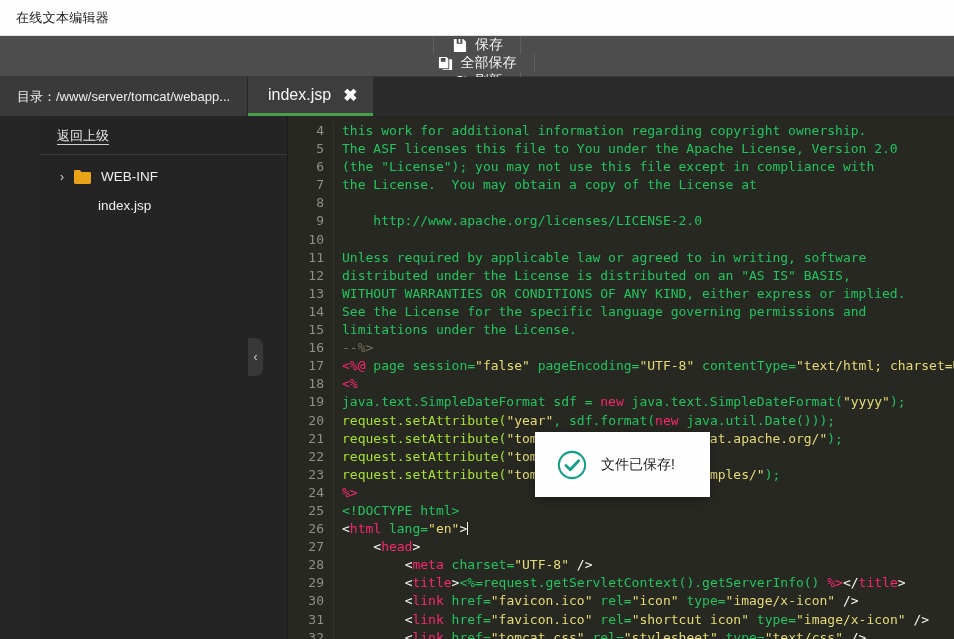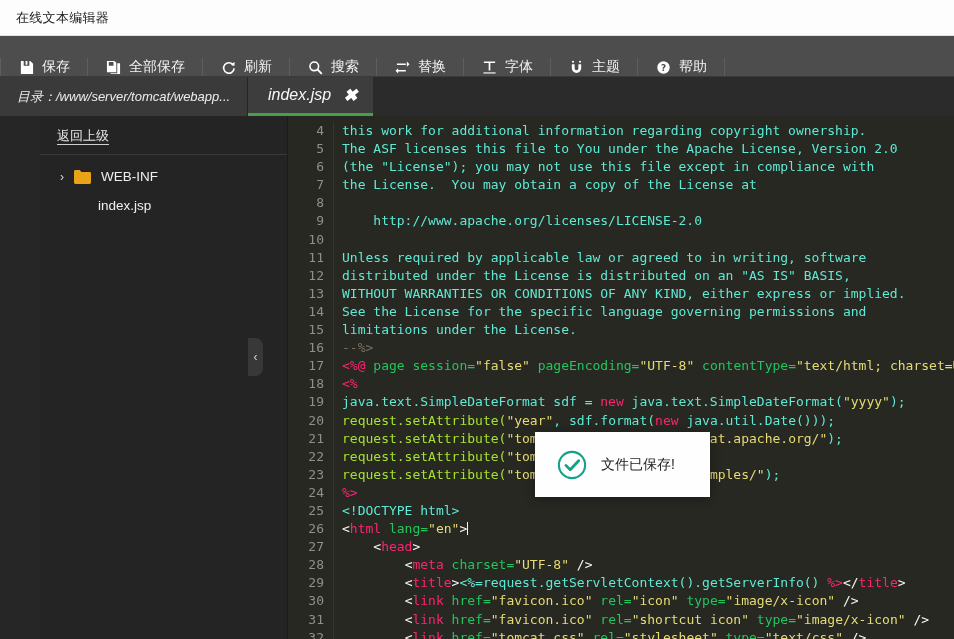--- a/index.html
+++ b/index.html
@@ -23,22 +23,23 @@
     font-size: 13px;
     color: #202020;
     letter-spacing: .3px;
   }
 
   
   .toolbar {
     height: 41px;
     background: #4d4d4d;
     display: flex;
-    align-items: flex-end;
+    align-items: center;
     border-bottom: 1px solid #3a3a3a;
+    flex-direction: column;
   }
   .tb-btn {
     display: flex;
     align-items: center;
     gap: 7px;
     padding: 0 17px;
     color: #f2f2f2;
     font-size: 14px;
     border-right: 1px solid #5e5e5e;
     cursor: pointer;
@@ -49,21 +50,20 @@
   .tb-icon { display: flex; align-items: center; justify-content: center; width: 17px; height: 17px; }
   .tb-icon svg { display: block; }
   .tb-spacer { flex: 1; }
 
   
   .subbar {
     height: 39px;
     background: #2f2f2f;
     display: flex;
     align-items: stretch;
-    font-style: italic;
   }
   .path-box {
     width: 248px;
     display: flex;
     align-items: center;
     padding-left: 17px;
     color: #ededed;
     font-size: 13px;
     background: #3a3a3a;
     border-right: 1px solid #262626;
@@ -199,21 +199,21 @@
     background: #f8f8f0;
     vertical-align: -2px;
   }
   
   .t-com  { color: #75715e; }
   .t-tag  { color: #f92672; }
   .t-attr { color: #22c55e; }
   .t-str  { color: #e6db74; }
   .t-kw   { color: #f92672; }
   .t-fn   { color: #a6e22e; }
-  .t-pl   { color: #5eead4; }
+  .t-pl   { color: #22c55e; }
   .t-punc { color: #f8f8f2; }
 
   
   .toast {
     position: absolute;
     left: 525px;
     top: 316px;
     width: 175px;
     height: 65px;
     background: #fefefe;

